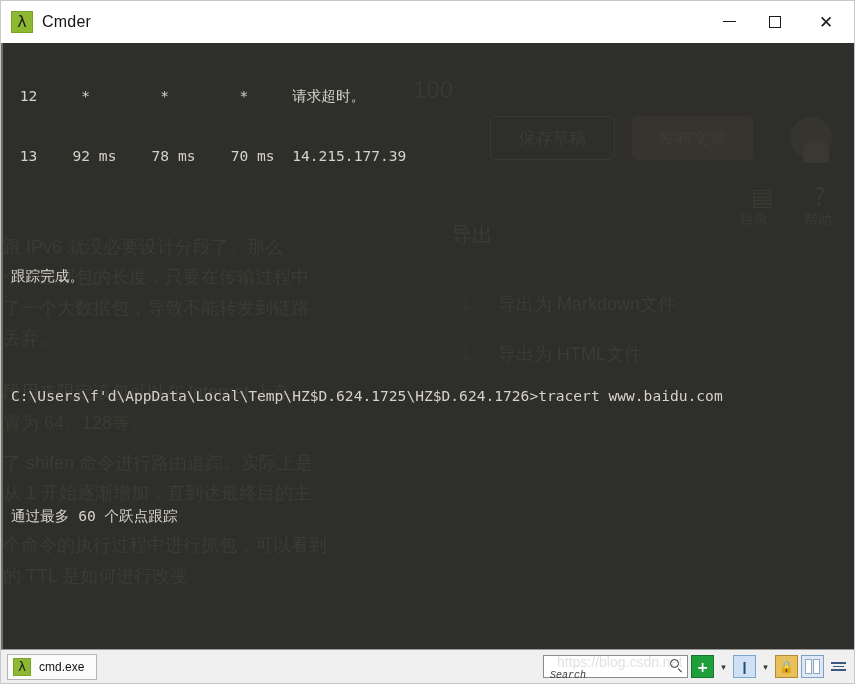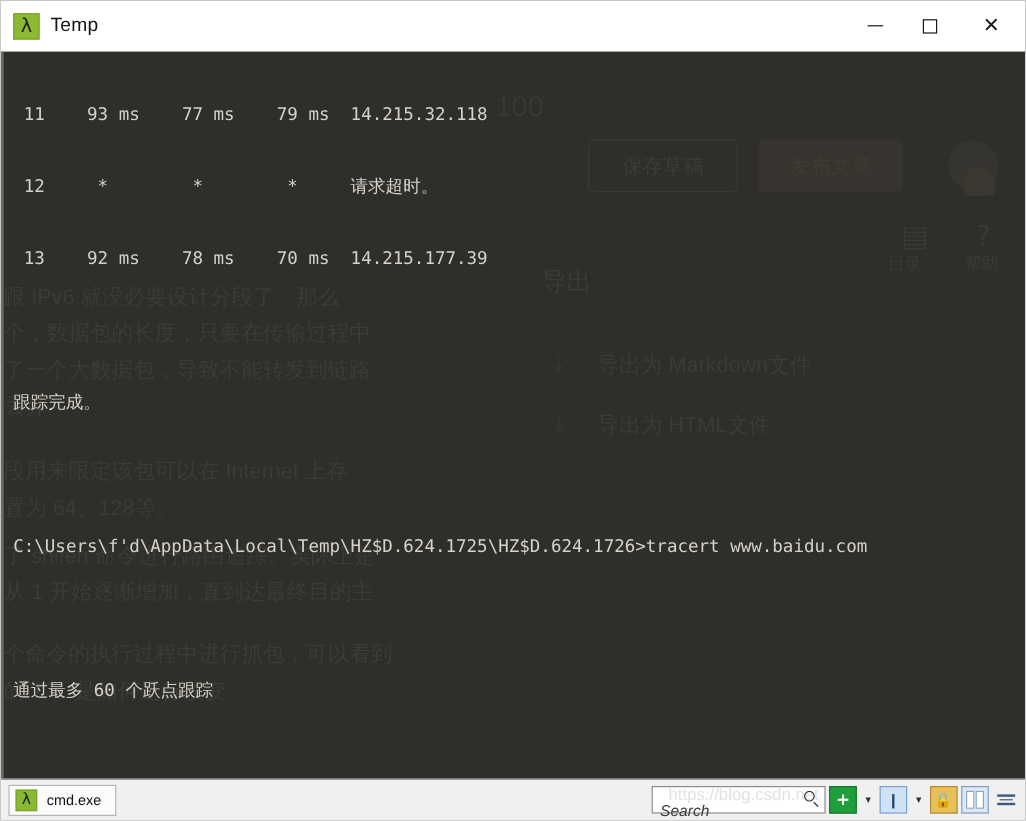--- a/index.html
+++ b/index.html
@@ -102,22 +102,22 @@
     display:flex;align-items:center;justify-content:center;box-sizing:border-box;
     color:#1d1d1d;font-size:13px;font-family:"DejaVu Sans",sans-serif;line-height:1;
   }
   .tab-label{font-size:12px;color:#111;font-family:"Liberation Sans",sans-serif;}
   .sb-right{margin-left:auto;display:flex;align-items:center;gap:3px;padding-right:4px;}
   .search-box{
     width:145px;height:23px;background:#ffffff;border:1px solid #8a8a8a;
     display:flex;align-items:center;box-sizing:border-box;padding:0 3px 0 6px;
   }
   .search-ph{
-    flex:1;font-size:13px;color:#3b3b3b;font-style:italic;
-    font-family:Liberation Sans, sans-serif;
+    flex:1;font-size:10px;color:#3b3b3b;font-style:italic;
+    font-family:Liberation Mono, monospace;
     margin-top:17px;
   }
   .mag{
     width:15px;height:15px;position:relative;flex:0 0 15px;
   }
   .mag:before{
     content:"";position:absolute;left:1px;top:0px;width:9px;height:9px;
     border:1.4px solid #333;border-radius:50%;box-sizing:border-box;
   }
   .mag:after{
@@ -150,21 +150,21 @@
   }
 </style>
 </head>
 <body>
 
 <div class="window">
 
   <div class="titlebar">
     <div class="title-left">
       <div class="app-icon">λ</div>
-      <div class="app-title">Temp</div>
+      <div class="app-title">Cmder</div>
     </div>
     <div class="win-controls">
       <div class="win-btn">
           <span class="glyph-min"></span>
         </div>
       <div class="win-btn">
           <span class="glyph-max"></span>
         </div>
       <div class="win-btn close">
           <span>✕</span>
@@ -197,21 +197,20 @@
       <div class="ghost-txt" style="left:0px;top:283px;font-size:18px;">丢弃。</div>
       <div class="ghost-txt" style="left:0px;top:337px;font-size:18px;">段用来限定该包可以在 Internet 上存</div>
       <div class="ghost-txt" style="left:0px;top:368px;font-size:18px;">置为 64、128等。</div>
       <div class="ghost-txt" style="left:0px;top:408px;font-size:18px;">了 shifen 命令进行路由追踪。实际上是</div>
       <div class="ghost-txt" style="left:0px;top:438px;font-size:18px;">从 1 开始逐渐增加，直到达最终目的主</div>
       <div class="ghost-txt" style="left:0px;top:490px;font-size:18px;">个命令的执行过程中进行抓包，可以看到</div>
       <div class="ghost-txt" style="left:0px;top:521px;font-size:18px;">的 TTL 是如何进行改变</div>
     </div>
 
     <div class="term-text">
-      <div class="line"> 11    93 ms    77 ms    79 ms  14.215.32.118</div>
       <div class="line"> 12     *        *        *     请求超时。</div>
       <div class="line"> 13    92 ms    78 ms    70 ms  14.215.177.39</div>
       <div class="line"></div>
       <div class="line">跟踪完成。</div>
       <div class="line"></div>
       <div class="line">C:\Users\f'd\AppData\Local\Temp\HZ$D.624.1725\HZ$D.624.1726&gt;tracert www.baidu.com</div>
       <div class="line"></div>
       <div class="line">通过最多 60 个跃点跟踪</div>
       
       

